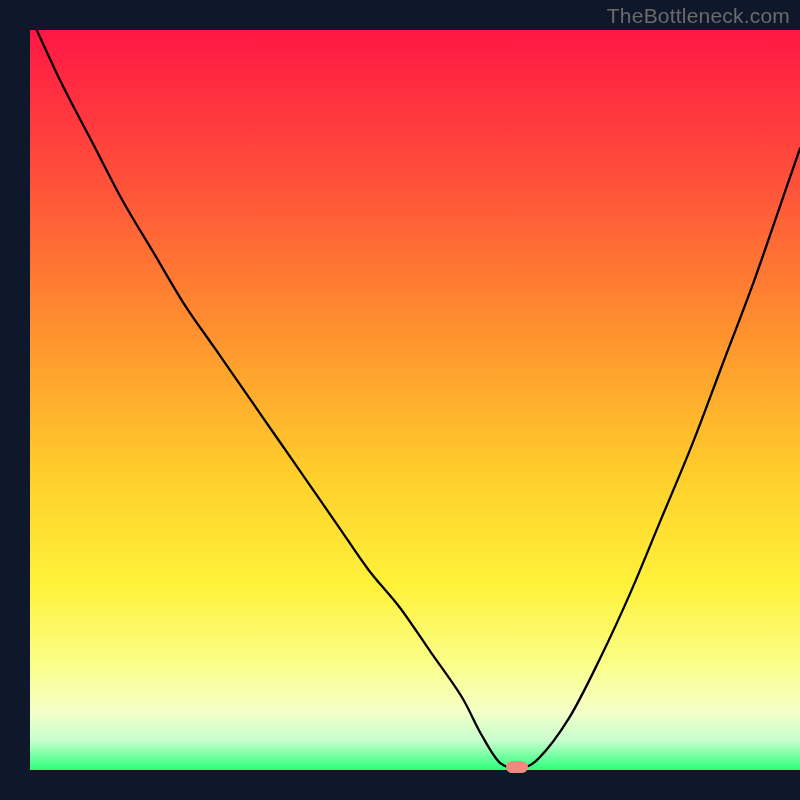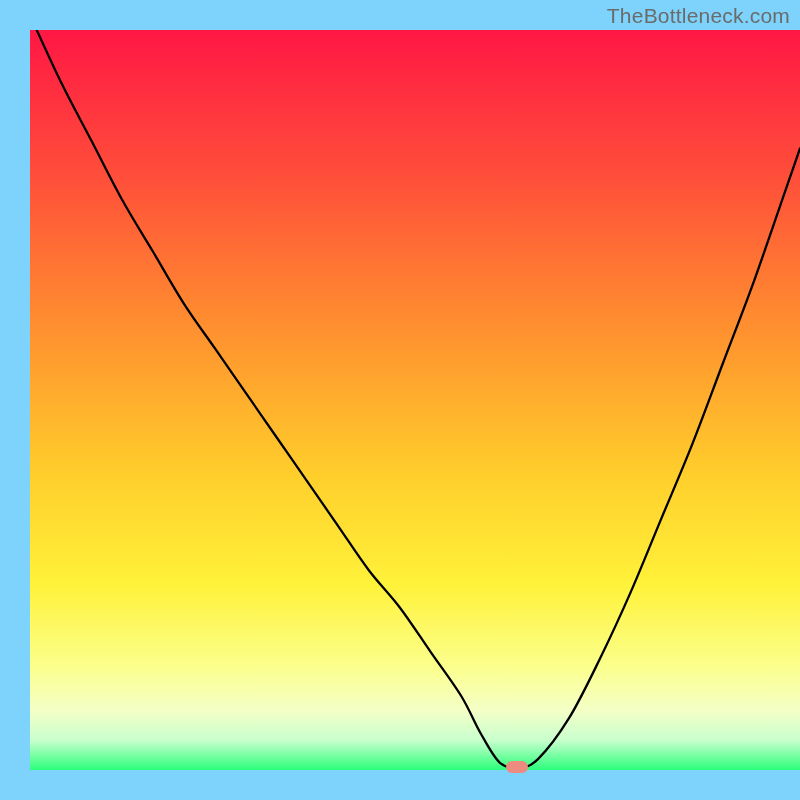--- a/index.html
+++ b/index.html
@@ -8,21 +8,21 @@
     width: 800px;
     height: 800px;
     overflow: hidden;
     background: #000;
     font-family: Arial, Helvetica, sans-serif;
   }
   .frame {
     position: relative;
     width: 800px;
     height: 800px;
-    background: #7dd3fc;
+    background: #0f172a;
   }
   .watermark {
     position: absolute;
     top: 4px;
     right: 10px;
     color: #6b6b6b;
     font-size: 21px;
     font-weight: 500;
     z-index: 20;
     letter-spacing: 0.2px;

